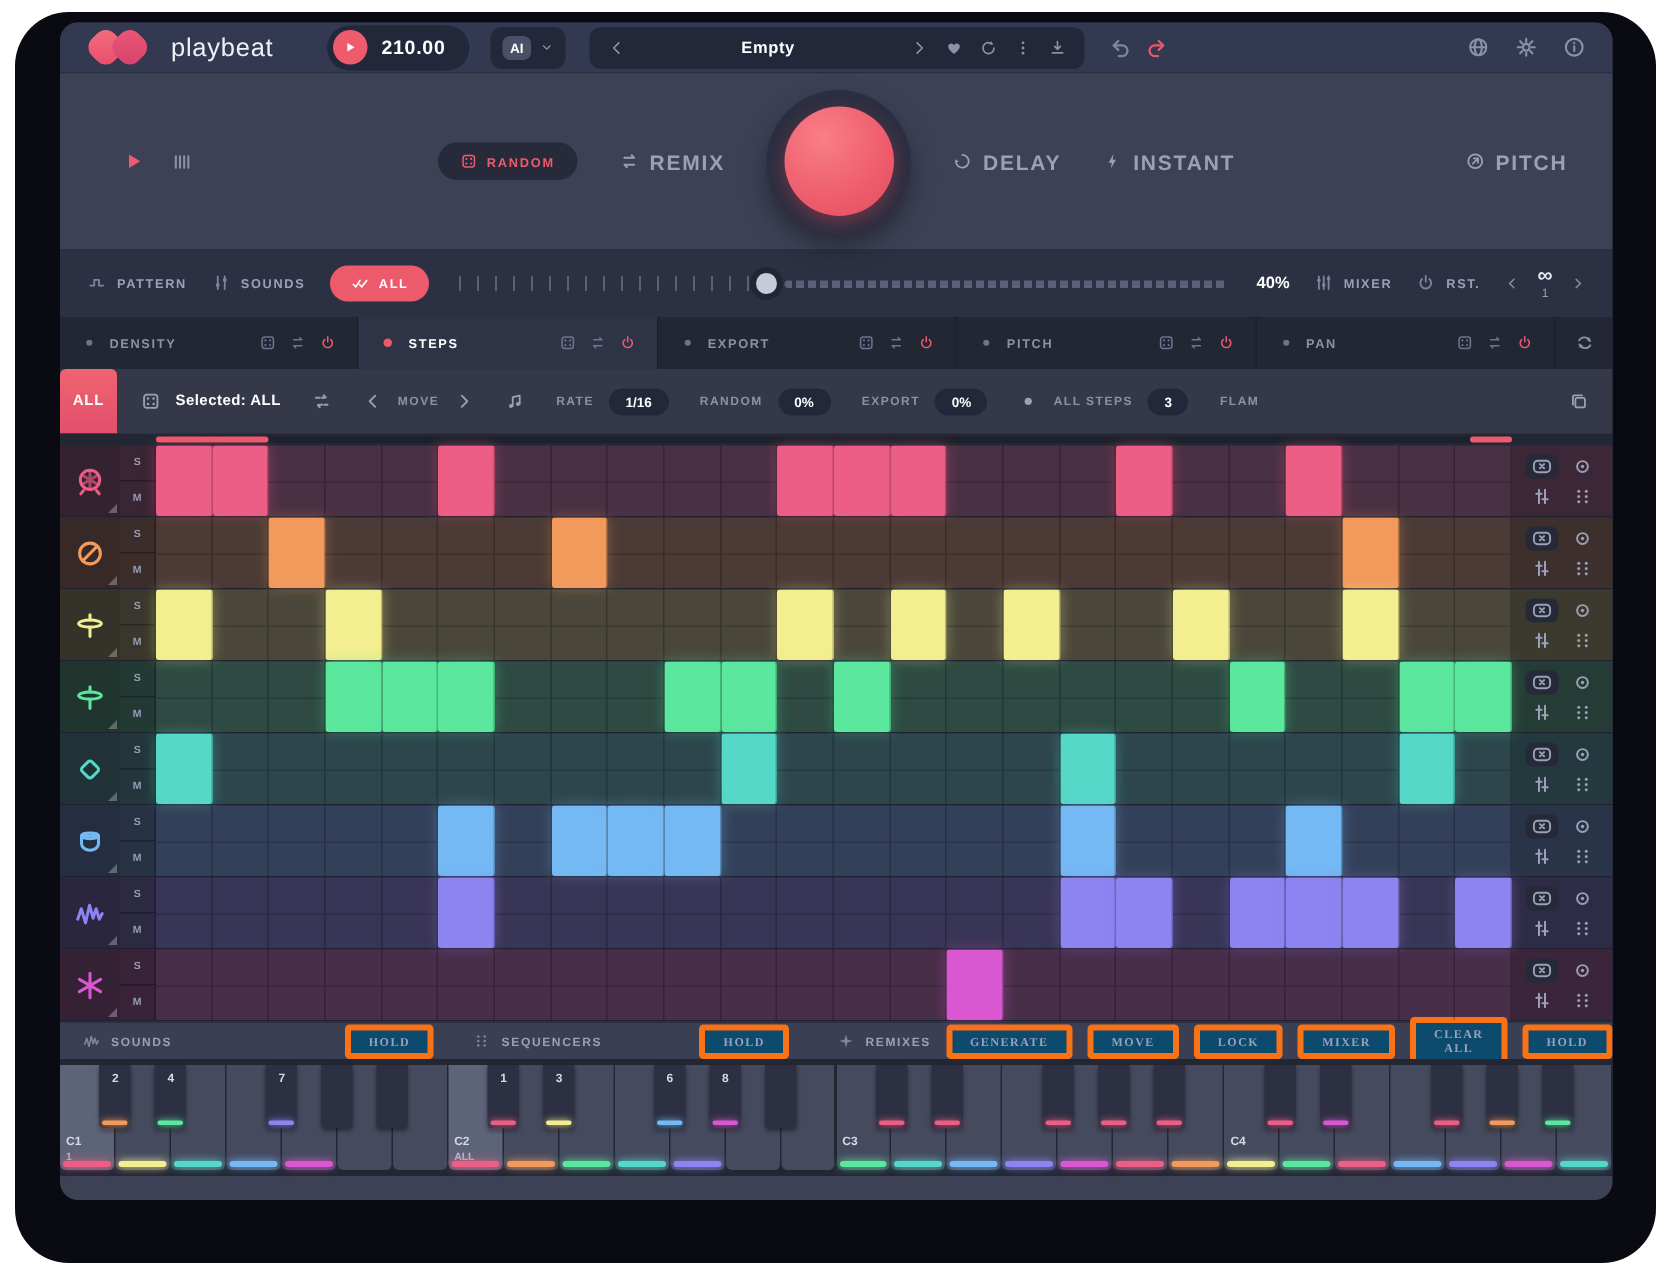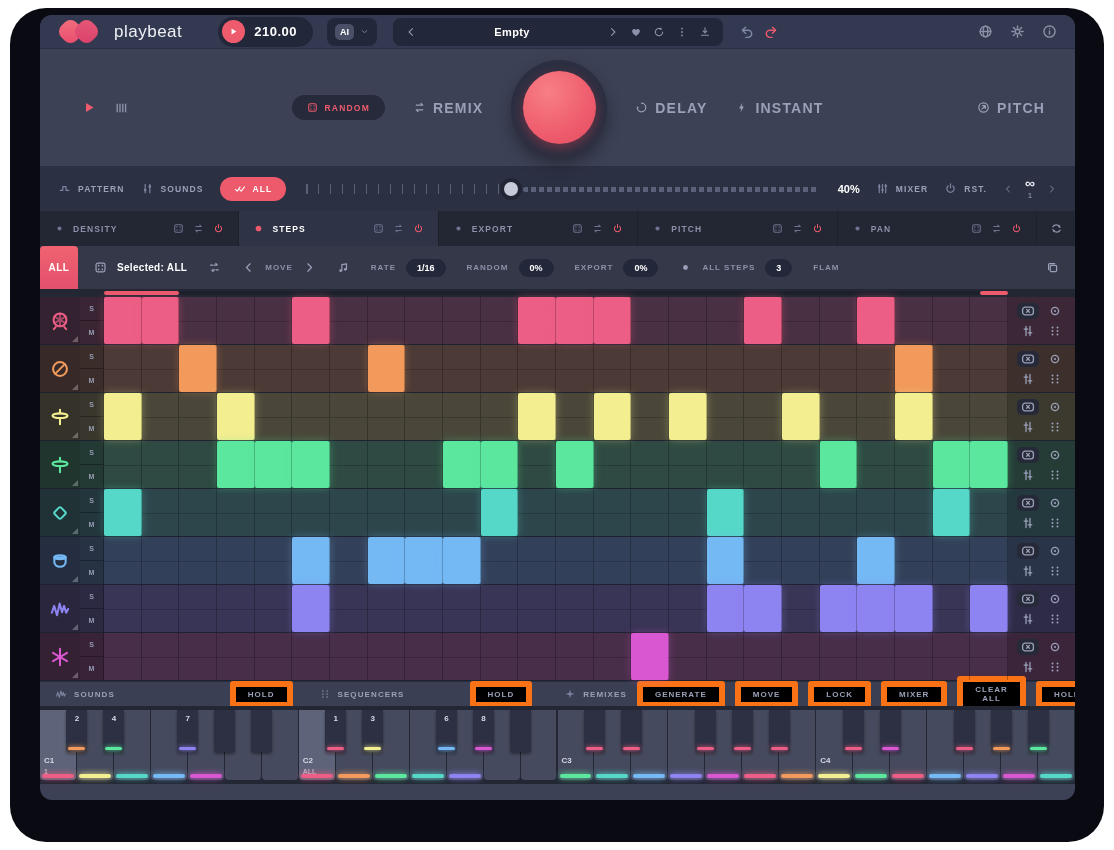--- a/index.html
+++ b/index.html
@@ -100,21 +100,21 @@
 .step:not(.on)::after{content:'';position:absolute;left:0;right:0;top:50%;height:1px;background:rgba(0,0,0,.18)}
 .step.on{border-radius:2px}
 .cell-ctl{width:67px;background:rgba(0,0,0,.18);display:grid;grid-template-columns:1fr 1fr;align-items:center;justify-items:center;padding:3px 7px}
 .ctl-btn{color:#9aa0b8;display:flex;align-items:center;justify-content:center}
 .ctl-btn .icon{width:14px;height:14px}
 .ctl-btn.boxed{background:#262a38;border-radius:5px;padding:1px 4px}
 
 .bbar{height:25px;background:#3a3f53;display:flex;align-items:center;padding:0 15px;gap:10px;border-top:1px solid #2a2e41}
 .bb-label{display:flex;gap:7px;align-items:center;color:#9aa0b8;font-size:8px;font-weight:bold;letter-spacing:1.1px}
 .bb-label .icon{width:12px;height:12px;color:#7d84a0}
-.bb-btn{background:#000000;border:6px solid #f97316;border-radius:3px;color:#9aa0b8;font-size:8px;font-weight:bold;letter-spacing:1px;padding:3px 12px;font-family:Liberation Sans, sans-serif}
+.bb-btn{background:#0c4a6e;border:4px solid #f97316;border-radius:3px;color:#9aa0b8;font-size:8px;font-weight:bold;letter-spacing:1px;padding:3px 12px;font-family:Liberation Serif, serif}
 .bb-btn.q{padding:3px 7px}
 .hold1{margin-left:105px}.seqlab{margin-left:16px}.hold2{margin-left:55px}.remlab{margin-left:22px}.gen{margin-left:auto}
 .bb-btn+.bb-btn{margin-left:0}
 
 .piano{height:78px;background:#232734;position:relative}
 .wkey{position:absolute;top:4px;bottom:4px;background:#454a5e;border-radius:0 0 4px 4px;border-right:1px solid #232734}
 .wkey.pressed{background:#5d6379}
 .bkey{position:absolute;top:4px;height:42px;width:21px;background:#2c3042;border-radius:0 0 3px 3px;z-index:2;box-shadow:0 2px 3px rgba(0,0,0,.4)}
 .stripe{position:absolute;left:2px;right:2px;bottom:2px;height:4px;border-radius:2px}
 .bstripe{position:absolute;left:2px;right:2px;bottom:2px;height:3px;border-radius:2px}

